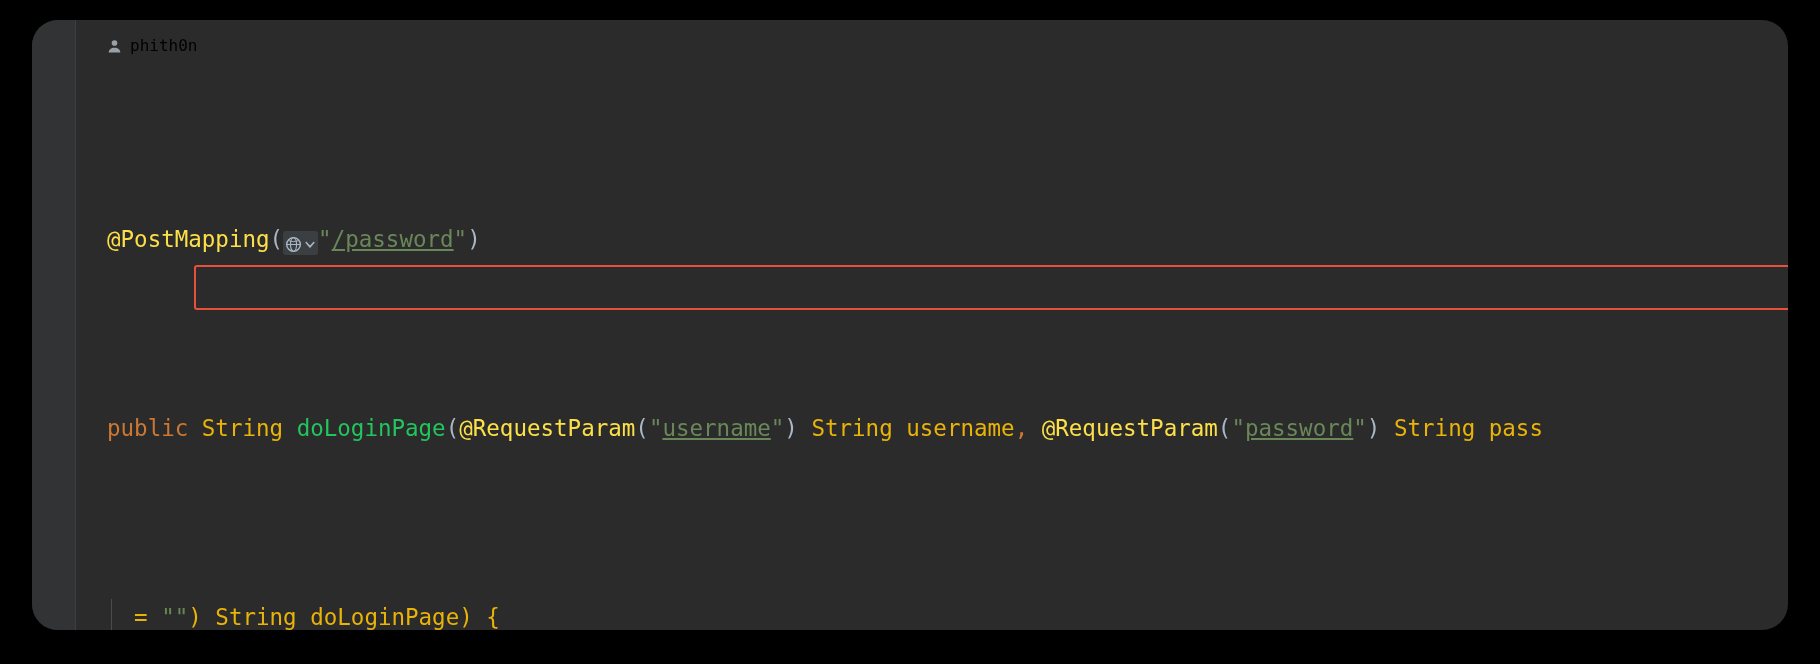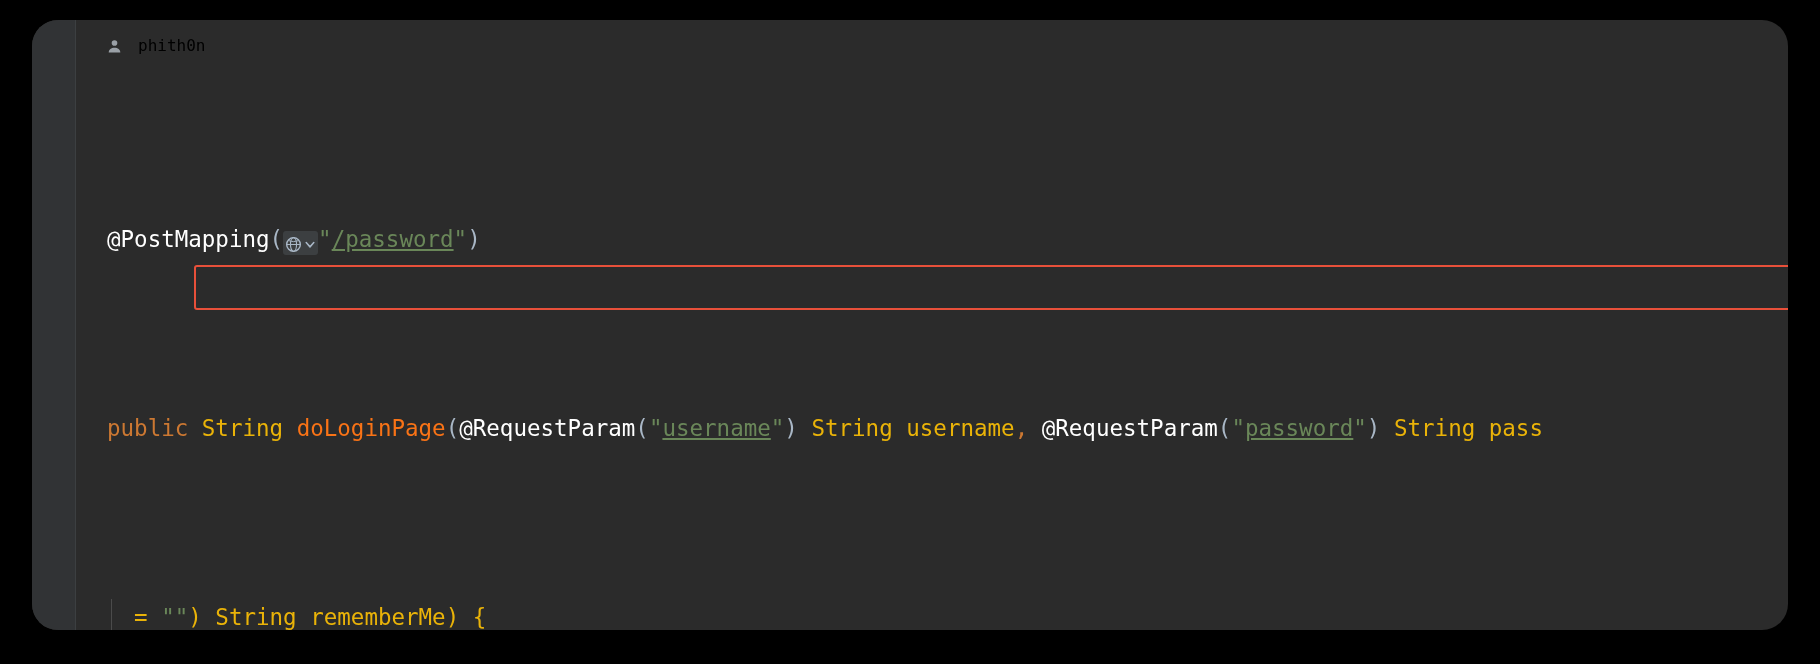--- a/index.html
+++ b/index.html
@@ -48,21 +48,21 @@
   }
 
   
   #author-line {
     position: absolute;
     left: 75px;
     top: 6px;
     height: 38px;
     display: flex;
     align-items: center;
-    gap: 16px;
+    gap: 8px;
   }
   #author-icon {
     display: inline-block;
     width: 15px; height: 15px;
     position: relative;
     top: 1px;
   }
 
   
   #code {
@@ -107,22 +107,22 @@
     height: 45px;
     border: 2px solid #e8503a;
     border-radius: 3px;
     pointer-events: none;
   }
 
   
   .kw      { color: #cc7832; }
   .plain   { color: #eab308; }
   .str     { color: #6a8759; }
-  .anno    { color: #ffffff; }
-  .fn      { color: #f97316; }
+  .anno    { color: #fde047; }
+  .fn      { color: #22c55e; }
   .link    { color: #6a8759; text-decoration: underline; }
   .punct   { color: #a9b7c6; }
 
   
   .globe-chip {
     display: inline-block;
     background: #3c3f41;
     border-radius: 3px;
     padding: 0 1px;
     position: relative;
@@ -168,21 +168,21 @@
       </div>
 
       
       <div class="row">
         <span class="txt"><span class="kw">public</span><span class="plain"> </span><span class="plain">String</span><span class="plain"> </span><span class="fn">doLoginPage</span><span class="punct">(</span><span class="anno">@RequestParam</span><span class="punct">(</span><span class="str">"</span><span class="link">username</span><span class="str">"</span><span class="punct">)</span><span class="plain"> String username</span><span class="kw">,</span><span class="plain"> </span><span class="anno">@RequestParam</span><span class="punct">(</span><span class="str">"</span><span class="link">password</span><span class="str">"</span><span class="punct">)</span><span class="plain"> String pass</span></span>
       </div>
 
       
       <div class="row">
         <span class="guide g1"></span>
-        <span class="txt"><span class="plain">  = </span><span class="str">""</span><span class="plain">) String rememberMe) {</span></span>
+        <span class="txt"><span class="plain">  = </span><span class="str">""</span><span class="plain">) String doLoginPage) {</span></span>
       </div>
 
       
       
 
       
       
 
       
       

